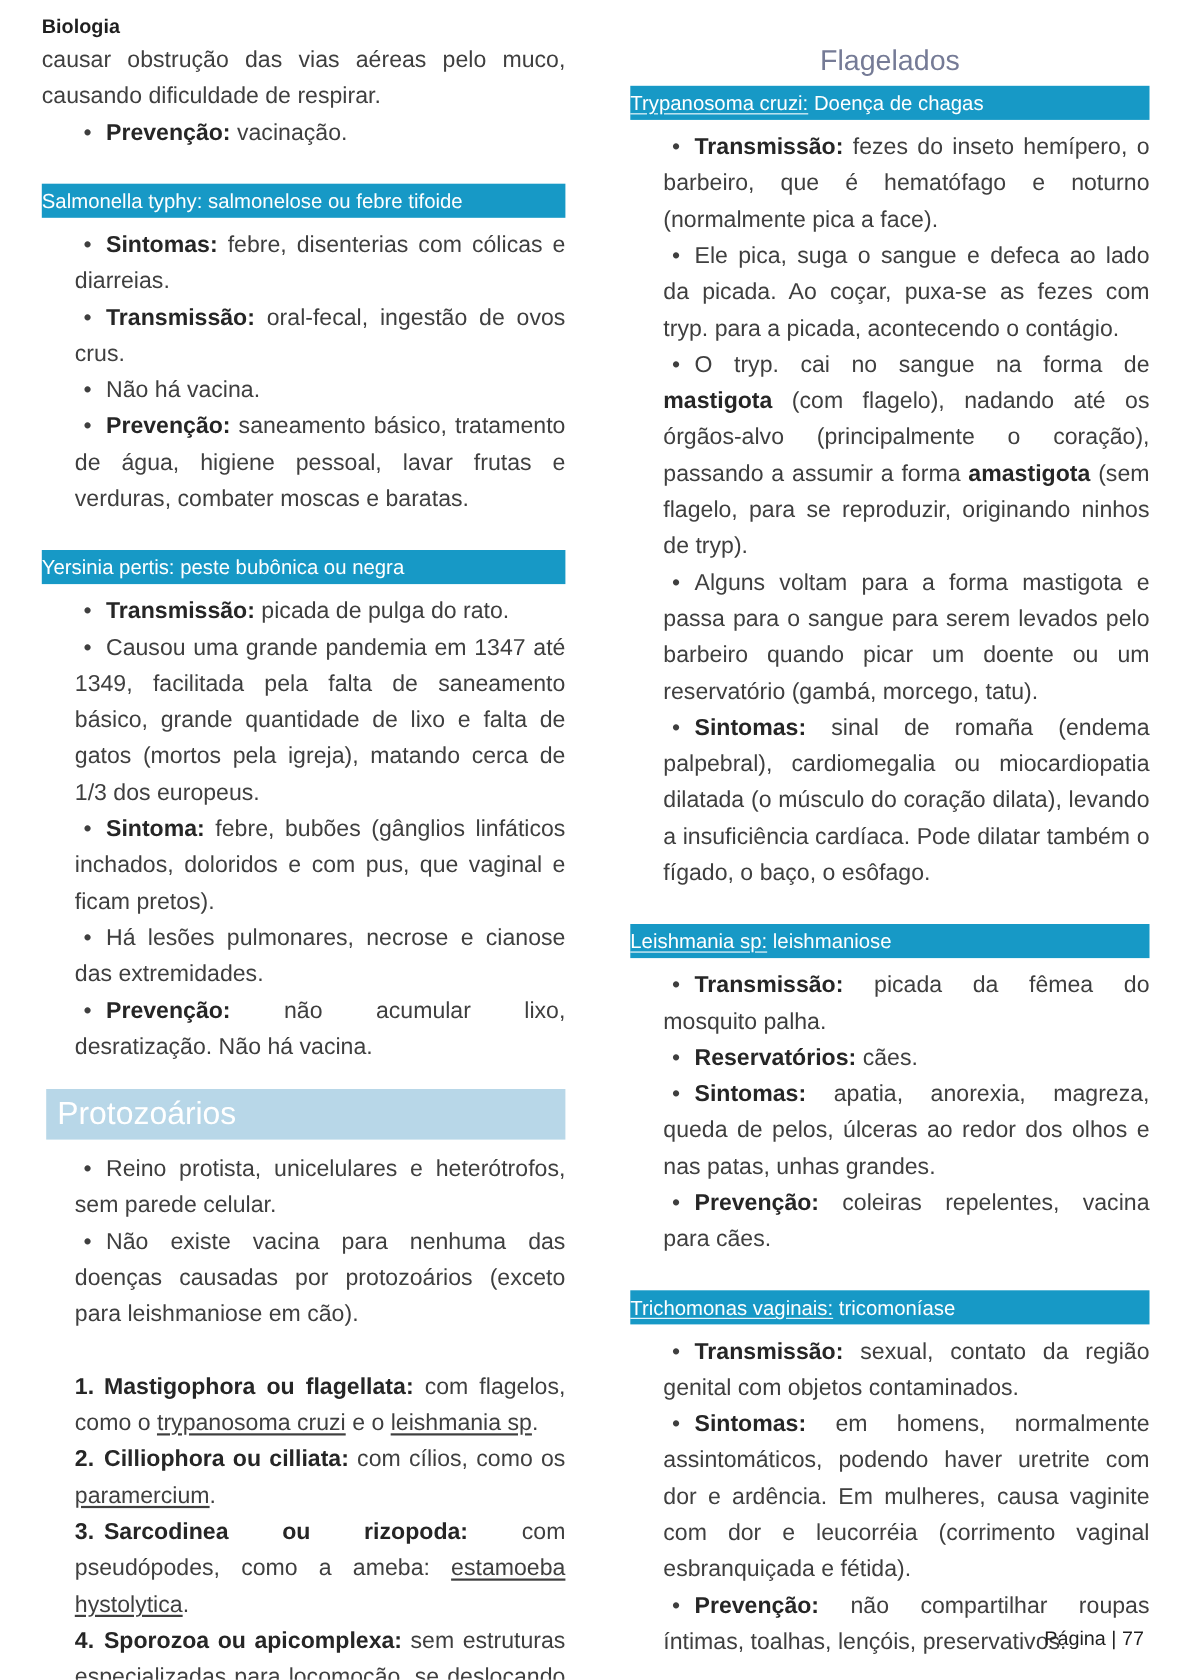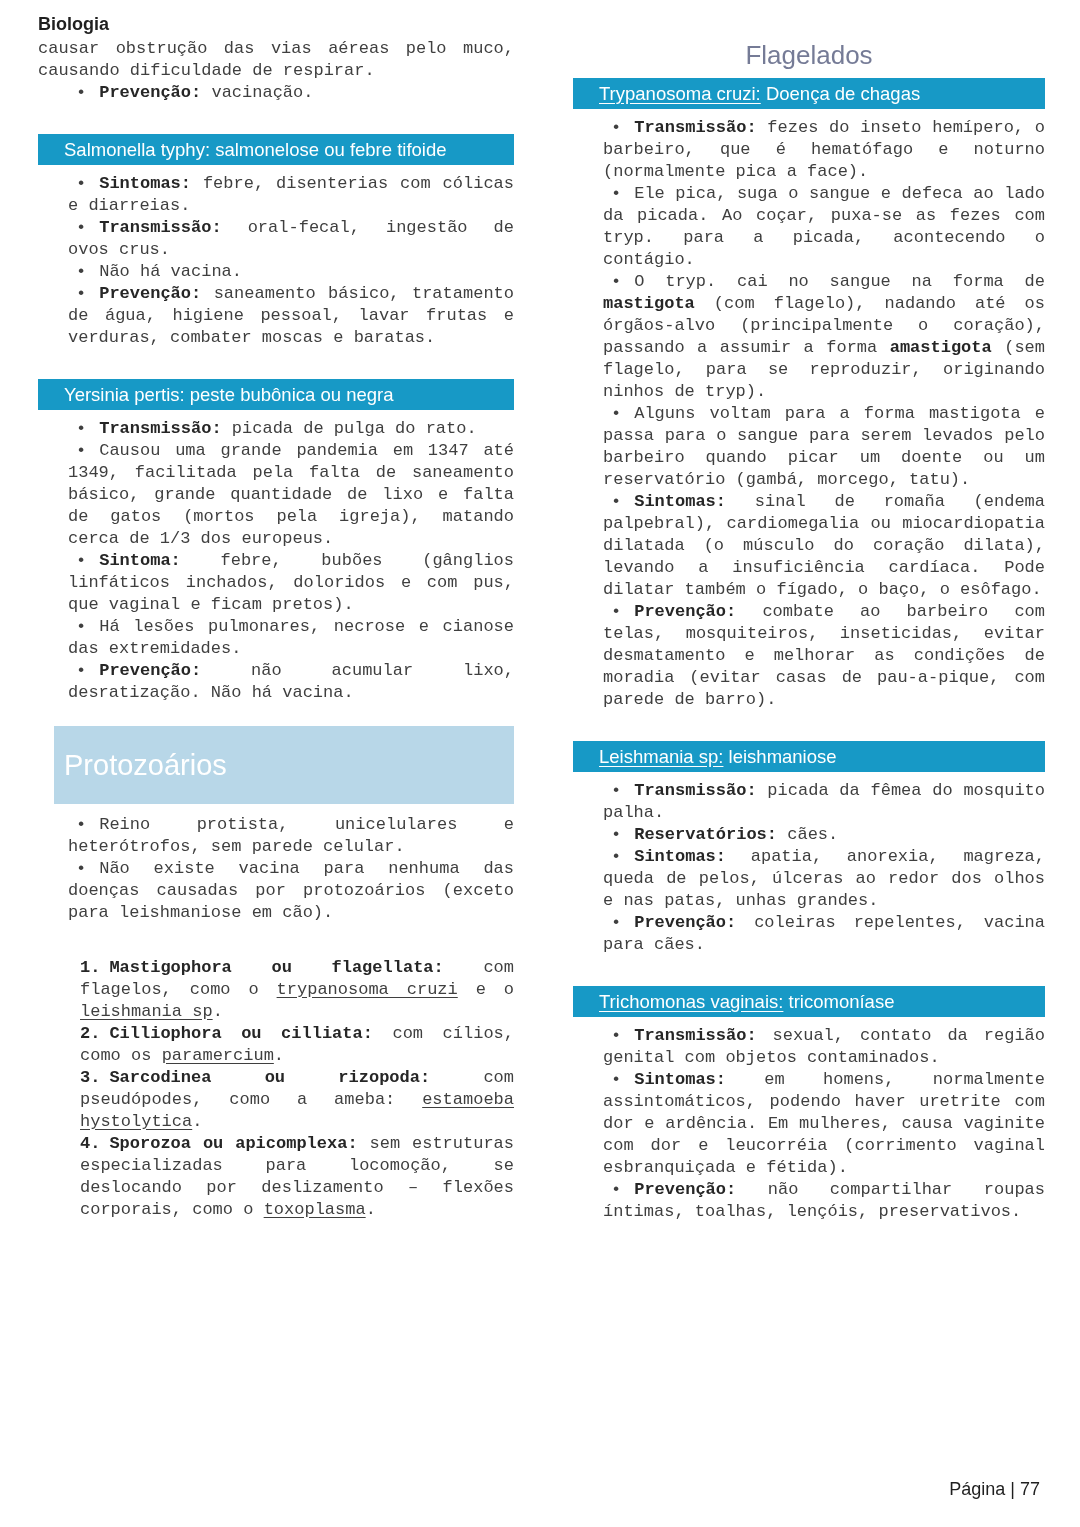--- a/index.html
+++ b/index.html
@@ -17,49 +17,48 @@
 
   .doc-header {
     font-size: 18px;
     font-weight: bold;
     color: #1f1f1f;
     line-height: 28px;
     margin: 0;
   }
   .para, .bullet, .numbered {
     margin: 0;
-    font-size: 17px;
-    line-height: 22px;
+    font-size: 21px;
+    line-height: 33px;
     color: #3f3f3f;
     text-align: justify;
-    font-family: Liberation Mono, monospace;
   }
   .bullet { margin-left: 30px; text-indent: 8px; }
   .bullet .bullet-glyph { margin-right: 13px; }
-  .numbered { margin-left: 42px; }
+  .numbered { margin-left: 30px; }
   .numbered .num { font-weight: bold; color: #262626; margin-right: 9px; }
 
   .run.bold { font-weight: bold; color: #262626; }
   .run.underline { text-decoration: underline; text-underline-offset: 3px; }
 
   .banner {
     background: var(--banner-blue, #1799c6);
     color: #ffffff;
     font-size: 18.5px;
     line-height: 27px;
-    padding: 2px 26px;
+    padding: 2px 0;
     margin: 30px 0 8px 0;
   }
   .banner-light {
     background: var(--banner-light-blue, #b8d7e8);
     color: #ffffff;
     font-size: 29px;
     line-height: 36px;
-    padding: 21px 10px;
-    margin: 22px 0 10px 16px;
+    padding: 5px 10px;
+    margin: 22px 0 10px 4px;
   }
   .col-heading {
     color: var(--heading-gray, #757b96);
     font-size: 26px;
     line-height: 34px;
     margin: 0 0 5px 0;
     text-align: center;
   }
   .spacer { height: 33px; }
 
@@ -99,21 +98,20 @@
     <p class="numbered"><span class="num">4.</span><span class="run bold">Sporozoa ou apicomplexa:</span><span class="run"> sem estruturas especializadas para locomoção, se deslocando por deslizamento – flexões corporais, como o </span><span class="run underline">toxoplasma</span><span class="run">.</span></p>
   </div>
 <div id="right-col" class="column">
     <div class="col-heading"><span class="run">Flagelados</span></div>
     <div class="banner" style="margin-top: 6px;"><span class="run underline">Trypanosoma cruzi:</span><span class="run"> Doença de chagas</span></div>
     <p class="bullet"><span class="bullet-glyph">•</span><span class="run bold">Transmissão:</span><span class="run"> fezes do inseto hemípero, o barbeiro, que é hematófago e noturno (normalmente pica a face).</span></p>
     <p class="bullet"><span class="bullet-glyph">•</span><span class="run">Ele pica, suga o sangue e defeca ao lado da picada. Ao coçar, puxa-se as fezes com tryp. para a picada, acontecendo o contágio.</span></p>
     <p class="bullet"><span class="bullet-glyph">•</span><span class="run">O tryp. cai no sangue na forma de </span><span class="run bold">mastigota</span><span class="run"> (com flagelo), nadando até os órgãos-alvo (principalmente o coração), passando a assumir a forma </span><span class="run bold">amastigota</span><span class="run"> (sem flagelo, para se reproduzir, originando ninhos de tryp).</span></p>
     <p class="bullet"><span class="bullet-glyph">•</span><span class="run">Alguns voltam para a forma mastigota e passa para o sangue para serem levados pelo barbeiro quando picar um doente ou um reservatório (gambá, morcego, tatu).</span></p>
     <p class="bullet"><span class="bullet-glyph">•</span><span class="run bold">Sintomas:</span><span class="run"> sinal de romaña (endema palpebral), cardiomegalia ou miocardiopatia dilatada (o músculo do coração dilata), levando a insuficiência cardíaca. Pode dilatar também o fígado, o baço, o esôfago.</span></p>
-    <p class="bullet"><span class="bullet-glyph">•</span><span class="run bold">Prevenção:</span><span class="run"> combate ao barbeiro com telas, mosquiteiros, inseticidas, evitar desmatamento e melhorar as condições de moradia (evitar casas de pau-a-pique, com parede de barro).</span></p>
     <div class="banner"><span class="run underline">Leishmania sp:</span><span class="run"> leishmaniose</span></div>
     <p class="bullet"><span class="bullet-glyph">•</span><span class="run bold">Transmissão:</span><span class="run"> picada da fêmea do mosquito palha.</span></p>
     <p class="bullet"><span class="bullet-glyph">•</span><span class="run bold">Reservatórios:</span><span class="run"> cães.</span></p>
     <p class="bullet"><span class="bullet-glyph">•</span><span class="run bold">Sintomas:</span><span class="run"> apatia, anorexia, magreza, queda de pelos, úlceras ao redor dos olhos e nas patas, unhas grandes.</span></p>
     <p class="bullet"><span class="bullet-glyph">•</span><span class="run bold">Prevenção:</span><span class="run"> coleiras repelentes, vacina para cães.</span></p>
     <div class="banner"><span class="run underline">Trichomonas vaginais:</span><span class="run"> tricomoníase</span></div>
     <p class="bullet"><span class="bullet-glyph">•</span><span class="run bold">Transmissão:</span><span class="run"> sexual, contato da região genital com objetos contaminados.</span></p>
     <p class="bullet"><span class="bullet-glyph">•</span><span class="run bold">Sintomas:</span><span class="run"> em homens, normalmente assintomáticos, podendo haver uretrite com dor e ardência. Em mulheres, causa vaginite com dor e leucorréia (corrimento vaginal esbranquiçada e fétida).</span></p>
     <p class="bullet"><span class="bullet-glyph">•</span><span class="run bold">Prevenção:</span><span class="run"> não compartilhar roupas íntimas, toalhas, lençóis, preservativos.</span></p>
   </div>

